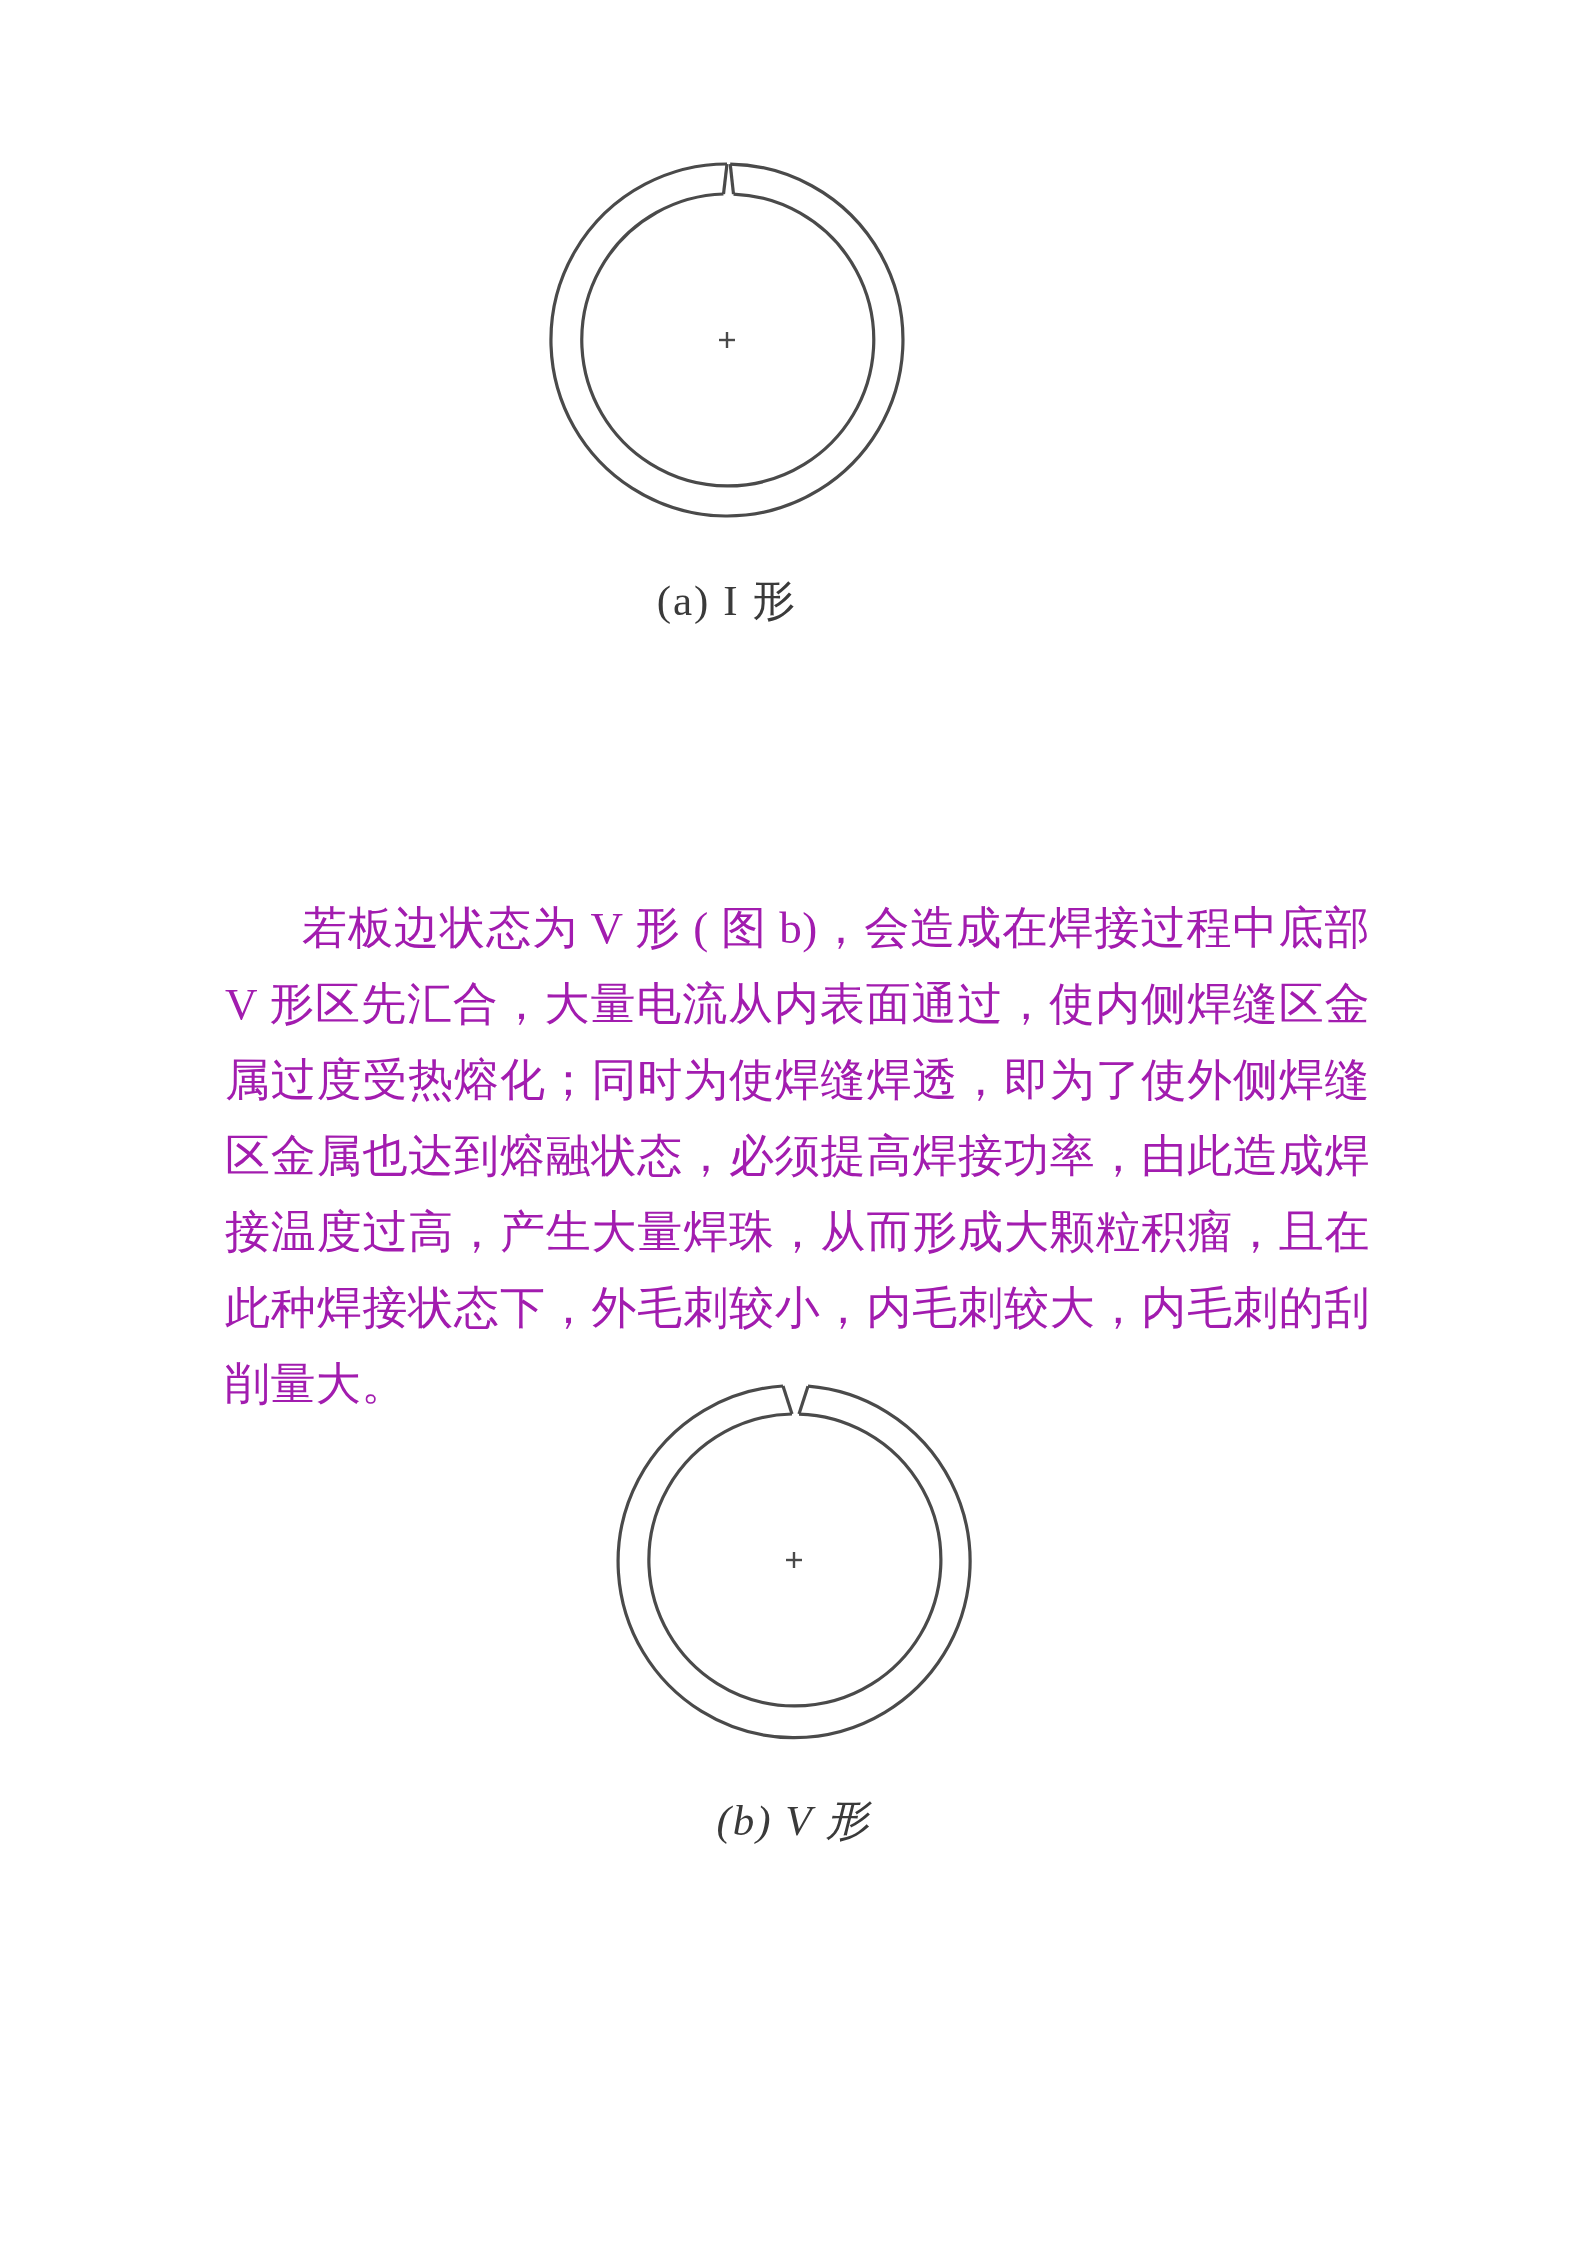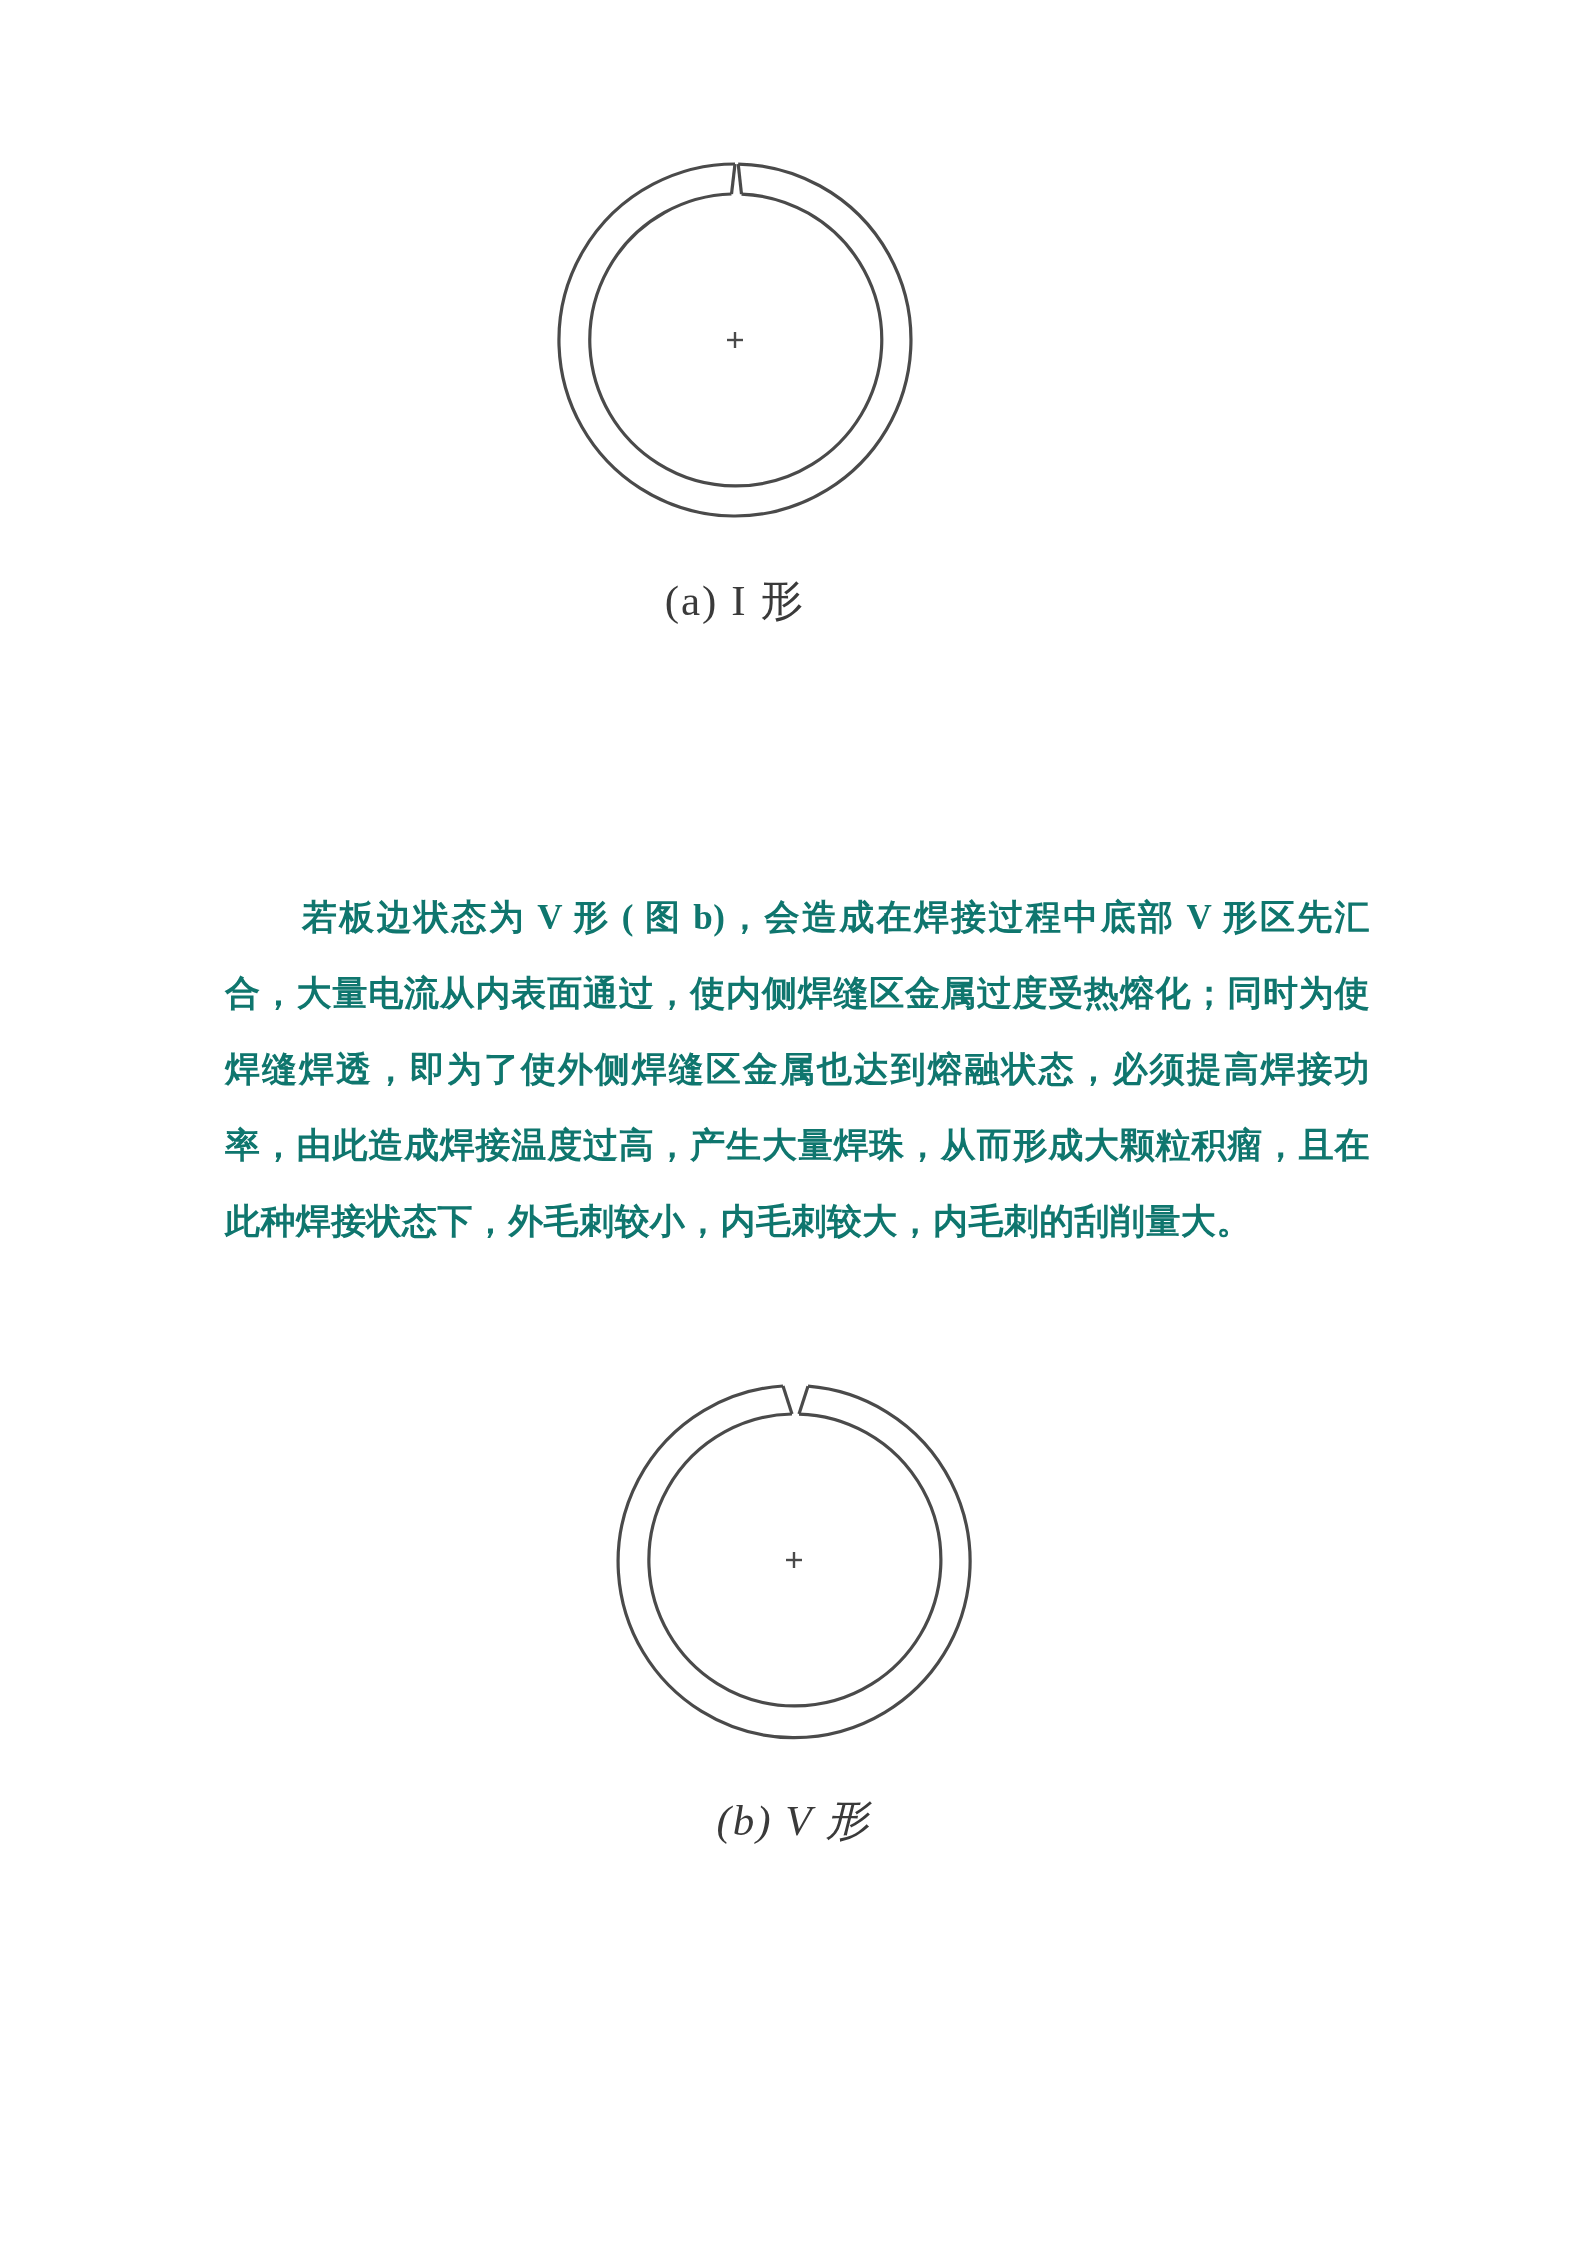--- a/index.html
+++ b/index.html
@@ -24,21 +24,21 @@
     background: #ffffff;
   }
   .figure-block {
     width: 100%;
     display: flex;
     flex-direction: column;
     align-items: center;
   }
   .fig-a {
     position: absolute;
-    left: 16px;
+    left: 8px;
     top: 150px;
     width: 1438px;
   }
   .fig-b {
     position: absolute;
     left: 0;
     top: 1370px;
     width: 1587px;
     font-style: italic;
   }
@@ -53,28 +53,27 @@
     letter-spacing: 2px;
     color: #3a3a3a;
     margin-top: 42px;
   }
   .body-text {
     position: absolute;
     left: 225px;
     top: 845px;
     width: 1145px;
     font-family: "Liberation Serif", serif;
-    font-size: 35px;
+    font-size: 45px;
     line-height: 76px;
-    color: #0f766e;
+    color: #a21caf;
     text-align: justify;
     text-justify: inter-ideograph;
     text-indent: 77px;
     letter-spacing: 0.4px;
-    font-weight: bold;
   }
 </style>
 </head>
 <body>
 
 <div class="page">
 
   <div class="fig-a figure-block">
     <svg class="svg-wrap" width="380" height="380" viewBox="0 0 380 380">
 

